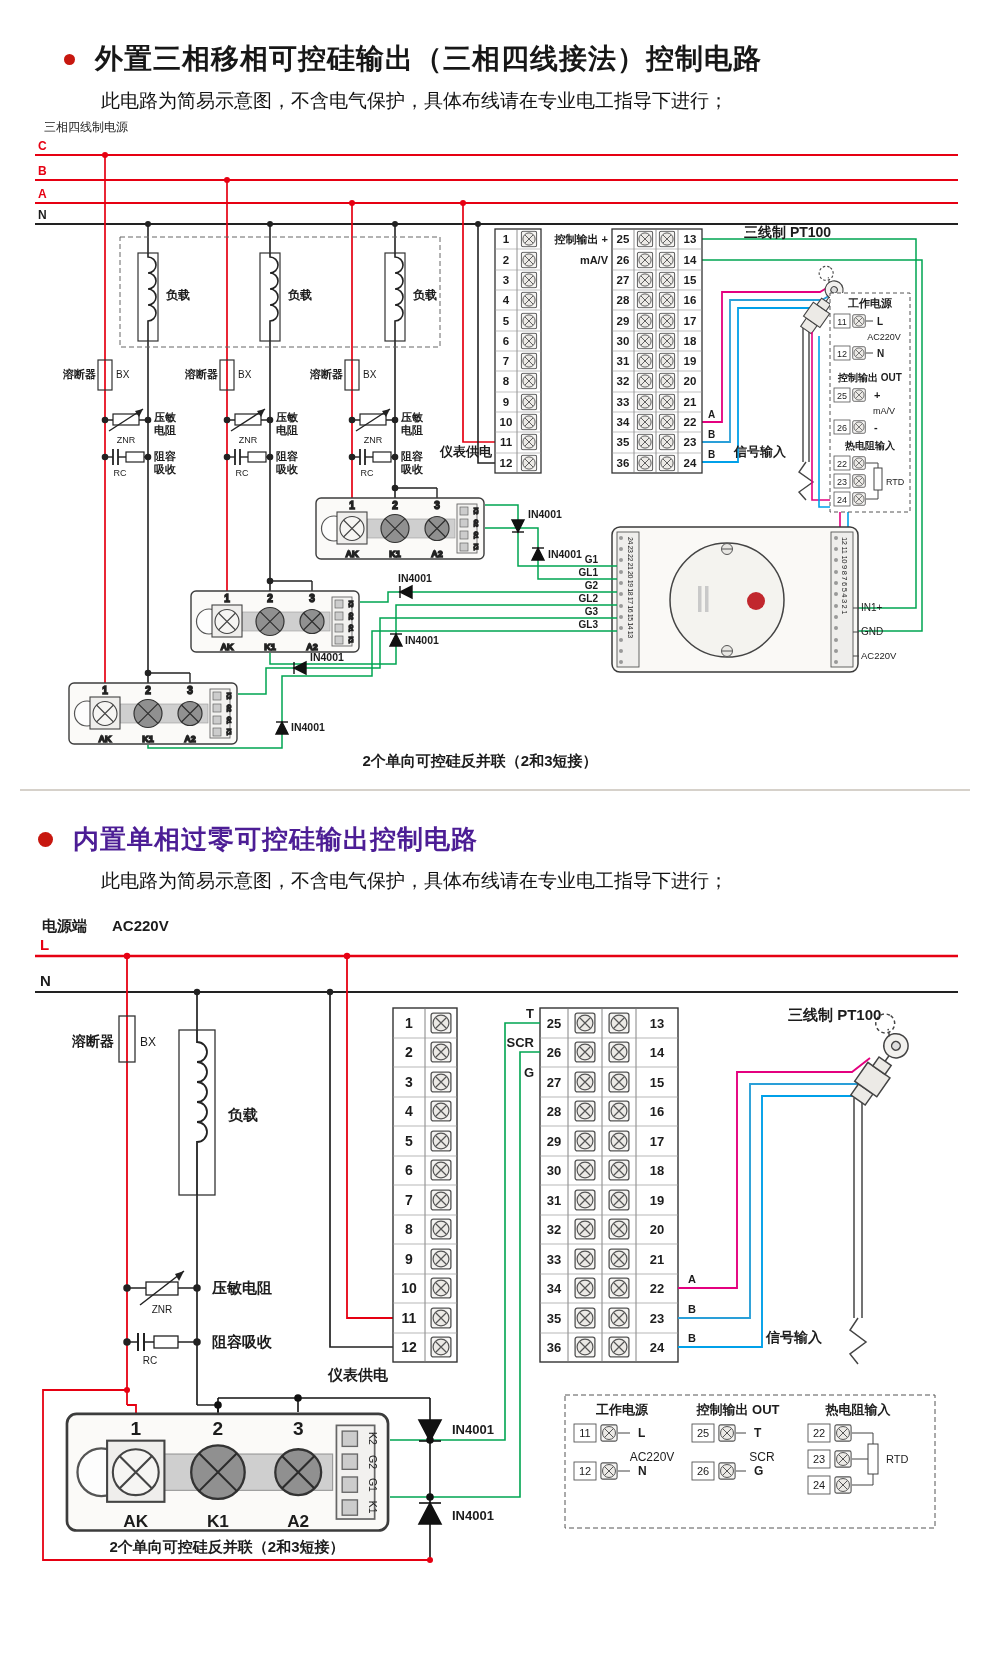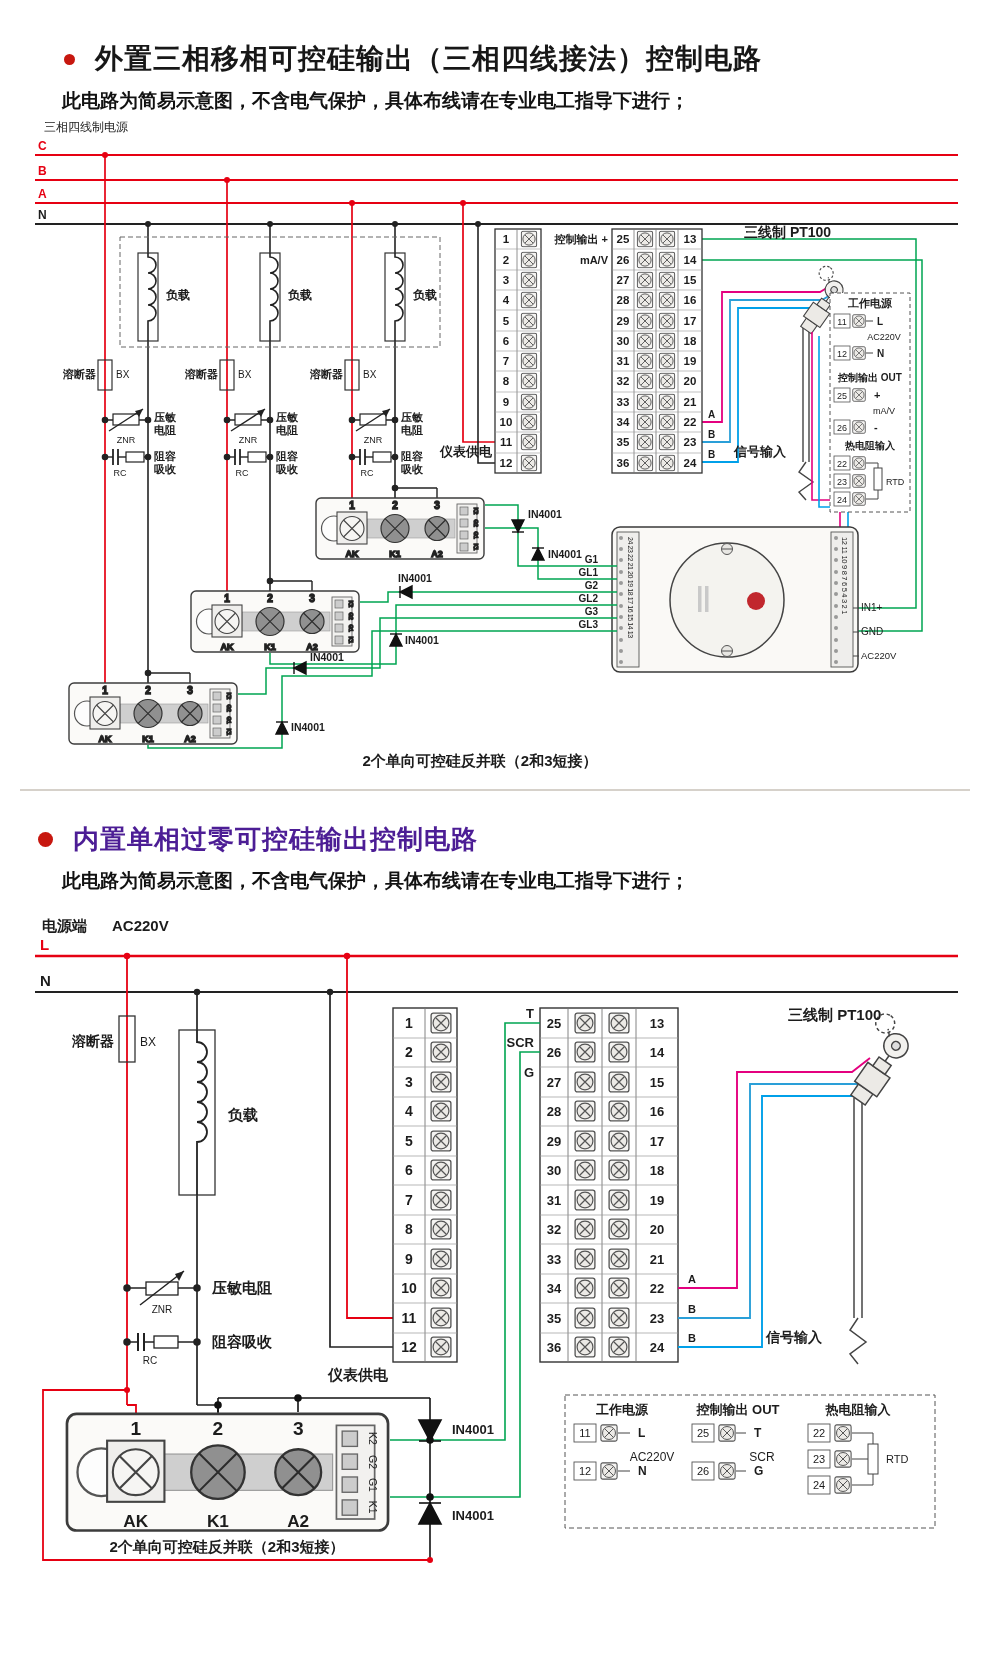--- a/index.html
+++ b/index.html
@@ -3,21 +3,21 @@
 <meta charset="utf-8">
 <style>
   html,body{margin:0;padding:0;background:#fff;}
   body{width:990px;height:1666px;position:relative;font-family:"Liberation Sans","DejaVu Sans",sans-serif;color:#1c1c1c;}
   .abs{position:absolute;}
   .titlerow{display:flex;align-items:center;gap:20px;}
   .bullet1{width:11px;height:11px;border-radius:50%;background:#c7170f;flex:0 0 auto;}
   .bullet2{width:15px;height:15px;border-radius:50%;background:#c7170f;flex:0 0 auto;}
   .t1{font-size:28px;font-weight:bold;letter-spacing:1px;color:#171717;}
   .t2{font-size:26px;font-weight:bold;letter-spacing:1px;color:#4c1d95;}
-  .sub{font-size:19px;font-weight:bold;color:#121212;}
+  .sub{font-size:19px;font-weight:normal;color:#121212;margin-left:39px;}
   svg{position:absolute;left:0;top:0;}
   svg text{fill:#1c1c1c;}
   .b{font-weight:bold;}
   .mid{text-anchor:middle;}
   .end{text-anchor:end;}
   .red{fill:#e60012;}
 </style>
 </head>
 <body>
 

